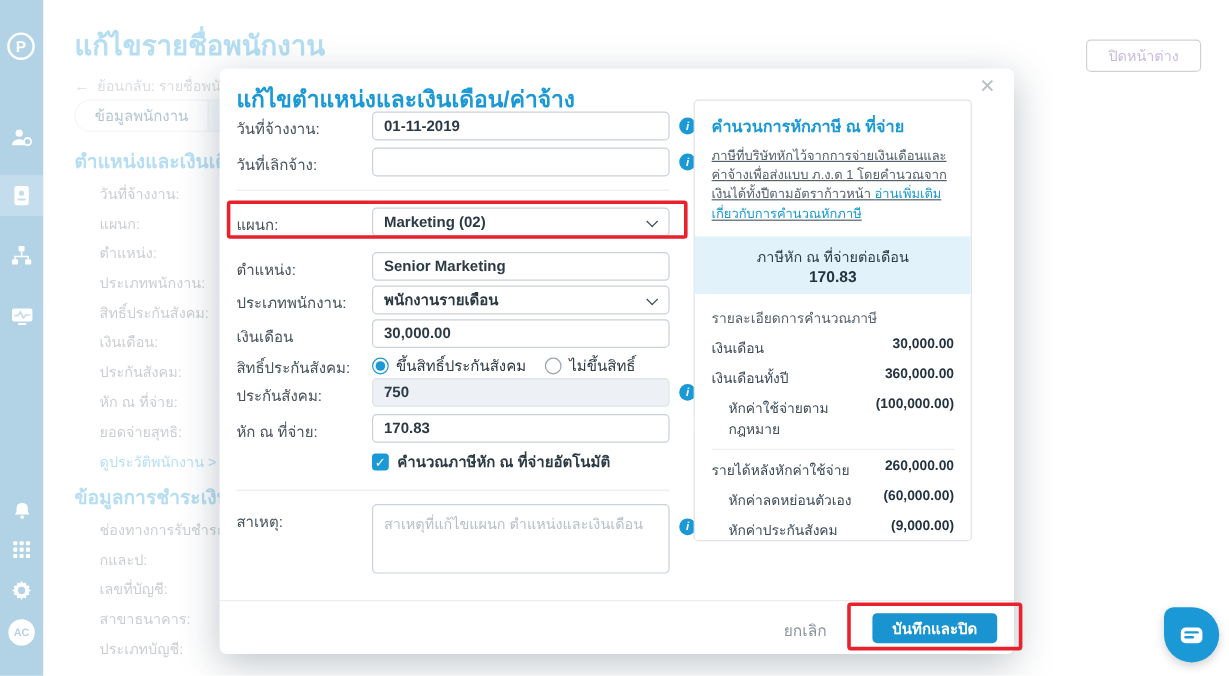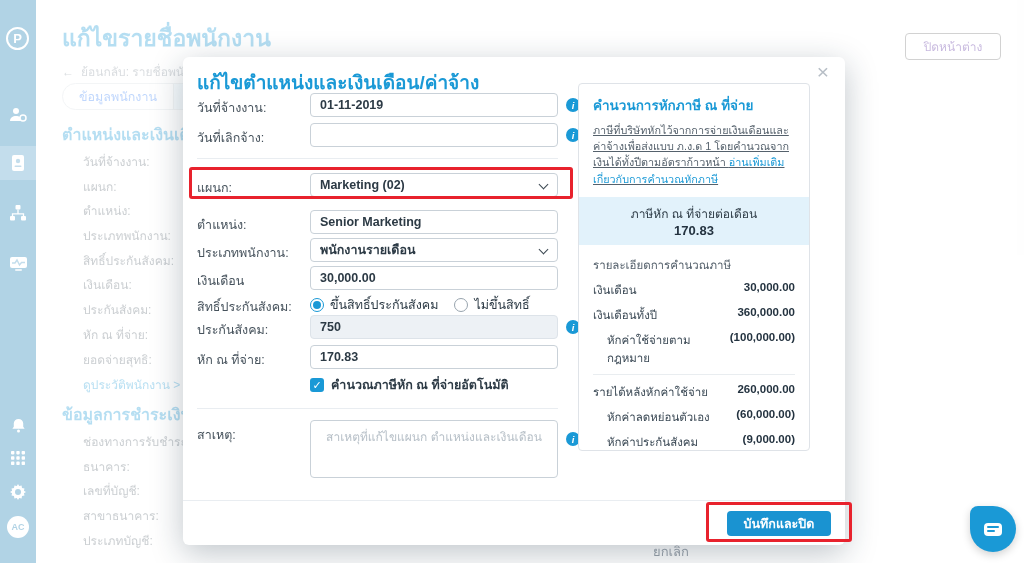--- a/index.html
+++ b/index.html
@@ -15,21 +15,21 @@
   .sb-icon { position:absolute; left:0; width:36px; height:34px; display:flex; align-items:center; justify-content:center; }
   .sb-active { background:#4697c4; }
   .sb-avatar { width:22px; height:22px; background:#fff; border-radius:50%; color:#0e76ad;
                font-size:9px; font-weight:bold; display:flex; align-items:center; justify-content:center; }
 
   .bp-title { position:absolute; left:62px; top:20px; font-size:23px; font-weight:bold; color:#1a99d6; }
   .bp-back { position:absolute; left:62px; top:62px; font-size:12px; color:#8a949e; }
   .bp-back .arrow { margin-right:7px; color:#8a949e; }
   .bp-tabs { position:absolute; left:62px; top:83px; display:flex; height:27px;
              border:1px solid #d9dfe4; border-radius:15px; overflow:hidden; background:#fff; width:240px; }
-  .bp-tab { padding:0 16px; font-size:12.5px; display:flex; align-items:center; color:#3b82f6; white-space:nowrap; }
+  .bp-tab { padding:0 16px; font-size:12.5px; display:flex; align-items:center; color:#0c4a6e; white-space:nowrap; }
   .bp-tab.alt { color:#1a99d6; background:#eaf6fc; border-left:1px solid #d9dfe4; }
   .bp-sec { position:absolute; font-size:16px; font-weight:bold; color:#1a99d6; white-space:nowrap; }
   .bp-list { position:absolute; list-style:none; font-size:12px; color:#5a6670; }
   .bp-list li { height:24.7px; white-space:nowrap; }
   .bp-link { position:absolute; font-size:12px; color:#1a99d6; }
   .bp-closewin { position:absolute; left:905px; top:33px; width:96px; height:27px; background:#fff;
                  border:1px solid #737373; border-radius:4px; color:#4c1d95; font-size:12px;
                  display:flex; align-items:center; justify-content:center; }
 
   
@@ -59,21 +59,21 @@
 
   .radio { width:14px; height:14px; border-radius:50%; border:1px solid #98a4ae; background:#fff;
            display:inline-flex; align-items:center; justify-content:center; margin-right:6px; }
   .radio.on { border-color:#1a99d6; }
   .radio.on::after { content:""; width:8px; height:8px; border-radius:50%; background:#1a99d6; }
   .rlabel { font-size:12.5px; font-weight:400; color:#2c3a45; margin-right:16px; }
   .checkbox { width:14px; height:14px; background:#1a99d6; border-radius:3px; color:#fff; font-size:11px;
               display:inline-flex; align-items:center; justify-content:center; margin-right:7px; }
   .ftext { position:absolute; left:113px; top:0; width:248px; height:58px; border:1px solid #c9d1d8;
            border-radius:4px; padding:6px 9px; font-family:"Liberation Sans",sans-serif; font-size:12px;
-           color:#2c3a45; resize:none;text-align:center; }
+           color:#2c3a45; resize:none; }
   .ftext::placeholder { color:#b6bfc7; }
 
   
   .tax-panel { position:absolute; left:395px; top:26px; width:232px; height:368px; background:#fff;
                border:1px solid #dfe3e8; border-radius:4px; padding:10px 14px; overflow:hidden; }
   .panel-arrow { position:absolute; left:-7px; top:264px; width:12px; height:12px; background:#fff;
                  border-left:1px solid #dfe3e8; border-bottom:1px solid #dfe3e8; transform:rotate(45deg); }
   .tp-title { font-size:13.5px; font-weight:bold; color:#1a99d6; margin-bottom:6px; }
   .tp-desc { font-size:10.8px; color:#55616c; line-height:1.5;text-decoration:underline; }
   .tp-link { color:#1a99d6; }
@@ -82,21 +82,21 @@
   .trow.indent { padding-left:14px; }
   .trow.sec { color:#55616c; padding-top:7px; }
   .thl { background:#e2f2fb; margin:10px -14px 4px; padding:7px 14px; display:flex;
          justify-content:space-between; align-items:center;flex-direction:column; }
   .thl .lbl { font-size:12px; color:#2c3a45; }
   .thl .val { font-size:13px; font-weight:bold; color:#243340; }
   .tdiv { border-top:1px solid #e9edf0; margin:4px 0; }
 
   
   .m-footdiv { position:absolute; left:0; top:443px; width:662px; border-top:1px solid #e9edf1; }
-  .btn-cancel { position:absolute; left:458px; top:484px; width:60px; text-align:center;
+  .btn-cancel { position:absolute; left:458px; top:458px; width:60px; text-align:center;
                 font-size:13px; color:#8a949e; cursor:pointer; }
   .btn-save { position:absolute; left:544px; top:454px; width:104px; height:25px; background:#1a93d1;
               border:none; border-radius:4px; color:#fff; font-size:12.5px; font-weight:bold;
               font-family:"Liberation Sans",sans-serif; cursor:pointer; }
 
   
   .redbox { position:absolute; border:3px solid #e8222d; border-radius:3px; z-index:20; pointer-events:none; }
   .redbox1 { left:189px; top:167px; width:384px; height:32px; }
   .redbox2 { left:706px; top:502px; width:146px; height:40px; }
   .chat { position:absolute; left:970px; top:506px; width:46px; height:46px; background:#1a99d6;
@@ -193,21 +193,21 @@
     <li>เงินเดือน:</li>
     <li>ประกันสังคม:</li>
     <li>หัก ณ ที่จ่าย:</li>
     <li>ยอดจ่ายสุทธิ:</li>
   </ul>
   <div class="bp-link" style="left:83px; top:375px;">ดูประวัติพนักงาน &gt;</div>
 
   <div class="bp-sec" style="left:62px; top:402px;">ข้อมูลการชำระเงินเดือ</div>
   <ul class="bp-list" style="left:83px; top:432px;">
     <li>ช่องทางการรับชำระ:</li>
-    <li>ธนาคาร:</li>
+    <li>กและป:</li>
     <li>เลขที่บัญชี:</li>
     <li>สาขาธนาคาร:</li>
     <li>ประเภทบัญชี:</li>
   </ul>
 
   <div class="bp-closewin">ปิดหน้าต่าง</div>
 </div>
 
 <div class="overlay"></div>
 

